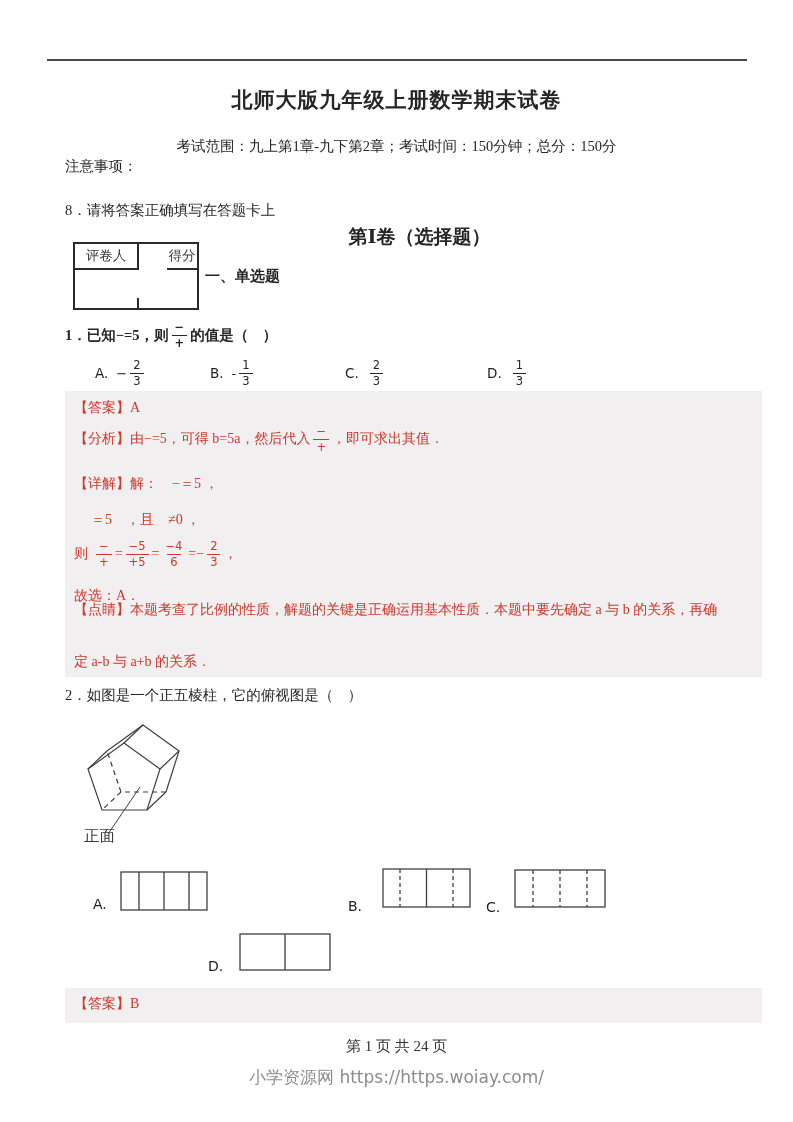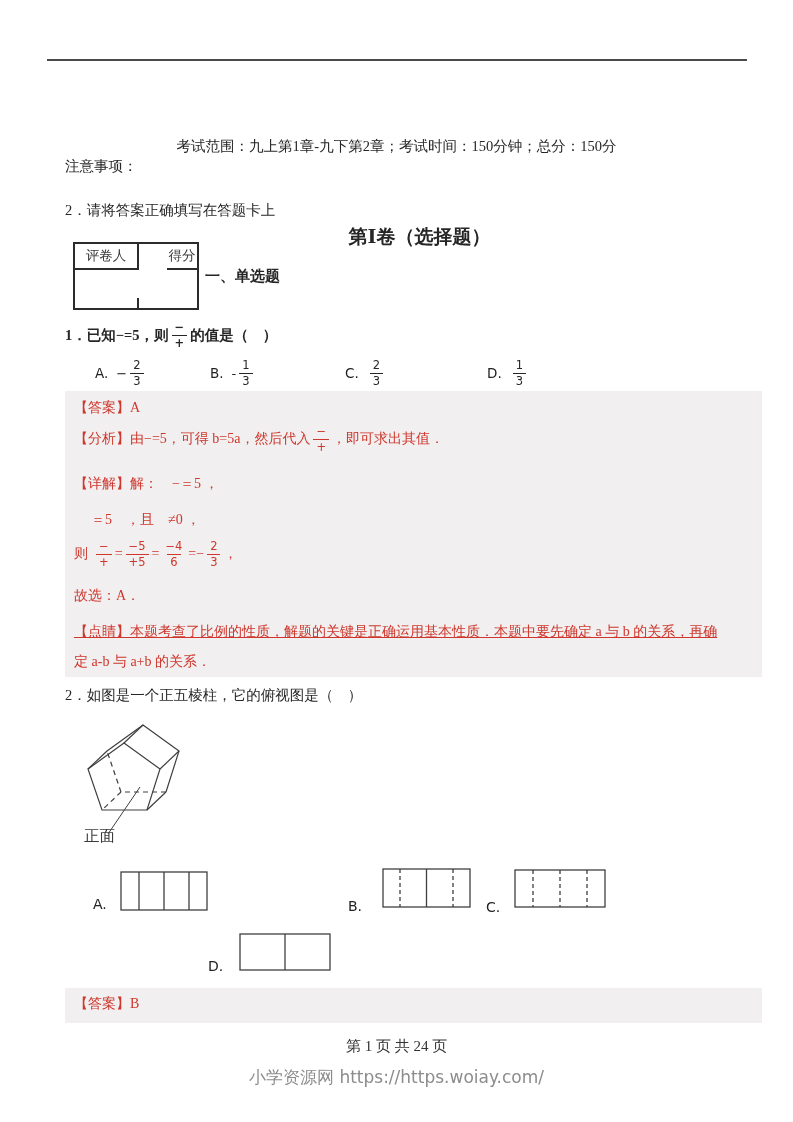--- a/index.html
+++ b/index.html
@@ -44,24 +44,25 @@
                     font-size:17px;color:#8c8c8c;}
   svg{display:block;}
 </style>
 </head>
 <body>
 
 <div class="page">
 
   <div class="abs rule-top"></div>
 
+  <div class="abs centered title">北师大版九年级上册数学期末试卷</div>
   <div class="abs centered subtitle">考试范围：九上第1章-九下第2章；考试时间：150分钟；总分：150分</div>
 
   <div class="abs body-text notes-heading">注意事项：</div>
-  <div class="abs body-text note-2">2．请将答案正确填写在答题卡上</div>
+  <div class="abs body-text note-2">8．请将答案正确填写在答题卡上</div>
 
   <div class="abs centered section-heading">第Ⅰ卷（选择题）</div>
 
   <div class="abs score-table">
     <div class="cell">评卷人</div>
     <div class="cell">得分</div>
     <div class="cell"></div>
     <div class="cell"></div>
   </div>
 
@@ -140,21 +141,21 @@
         <span class="den">6</span>
       </span>
       <span>=−</span>
       <span class="frac">
         <span class="num">2</span>
         <span class="den">3</span>
       </span>
       <span>，</span>
     </div>
     <div class="ab-line" style="top:196px;">故选：A．</div>
-    <div class="ab-line" style="top:232px;text-decoration:underline;">【点睛】本题考查了比例的性质，解题的关键是正确运用基本性质．本题中要先确定 a 与 b 的关系，再确</div>
+    <div class="ab-line" style="top:210px;">【点睛】本题考查了比例的性质，解题的关键是正确运用基本性质．本题中要先确定 a 与 b 的关系，再确</div>
     <div class="ab-line" style="top:262px;">定 a-b 与 a+b 的关系．</div>
   </div>
 
   <div class="abs body-text q2-stem">2．如图是一个正五棱柱，它的俯视图是（　）</div>
 
   <svg class="abs" style="left:70px;top:710px;" width="135" height="130" viewBox="0 0 135 130">
     <g fill="none" stroke="#3f3f3f" stroke-width="1.2">
       <polygon points="54,33 90,59 77,100 32,100 18,59"></polygon>
       <polyline points="37,41 73,15 109,41 96,82"></polyline>
       <line x1="54" y1="33" x2="73" y2="15"></line>

